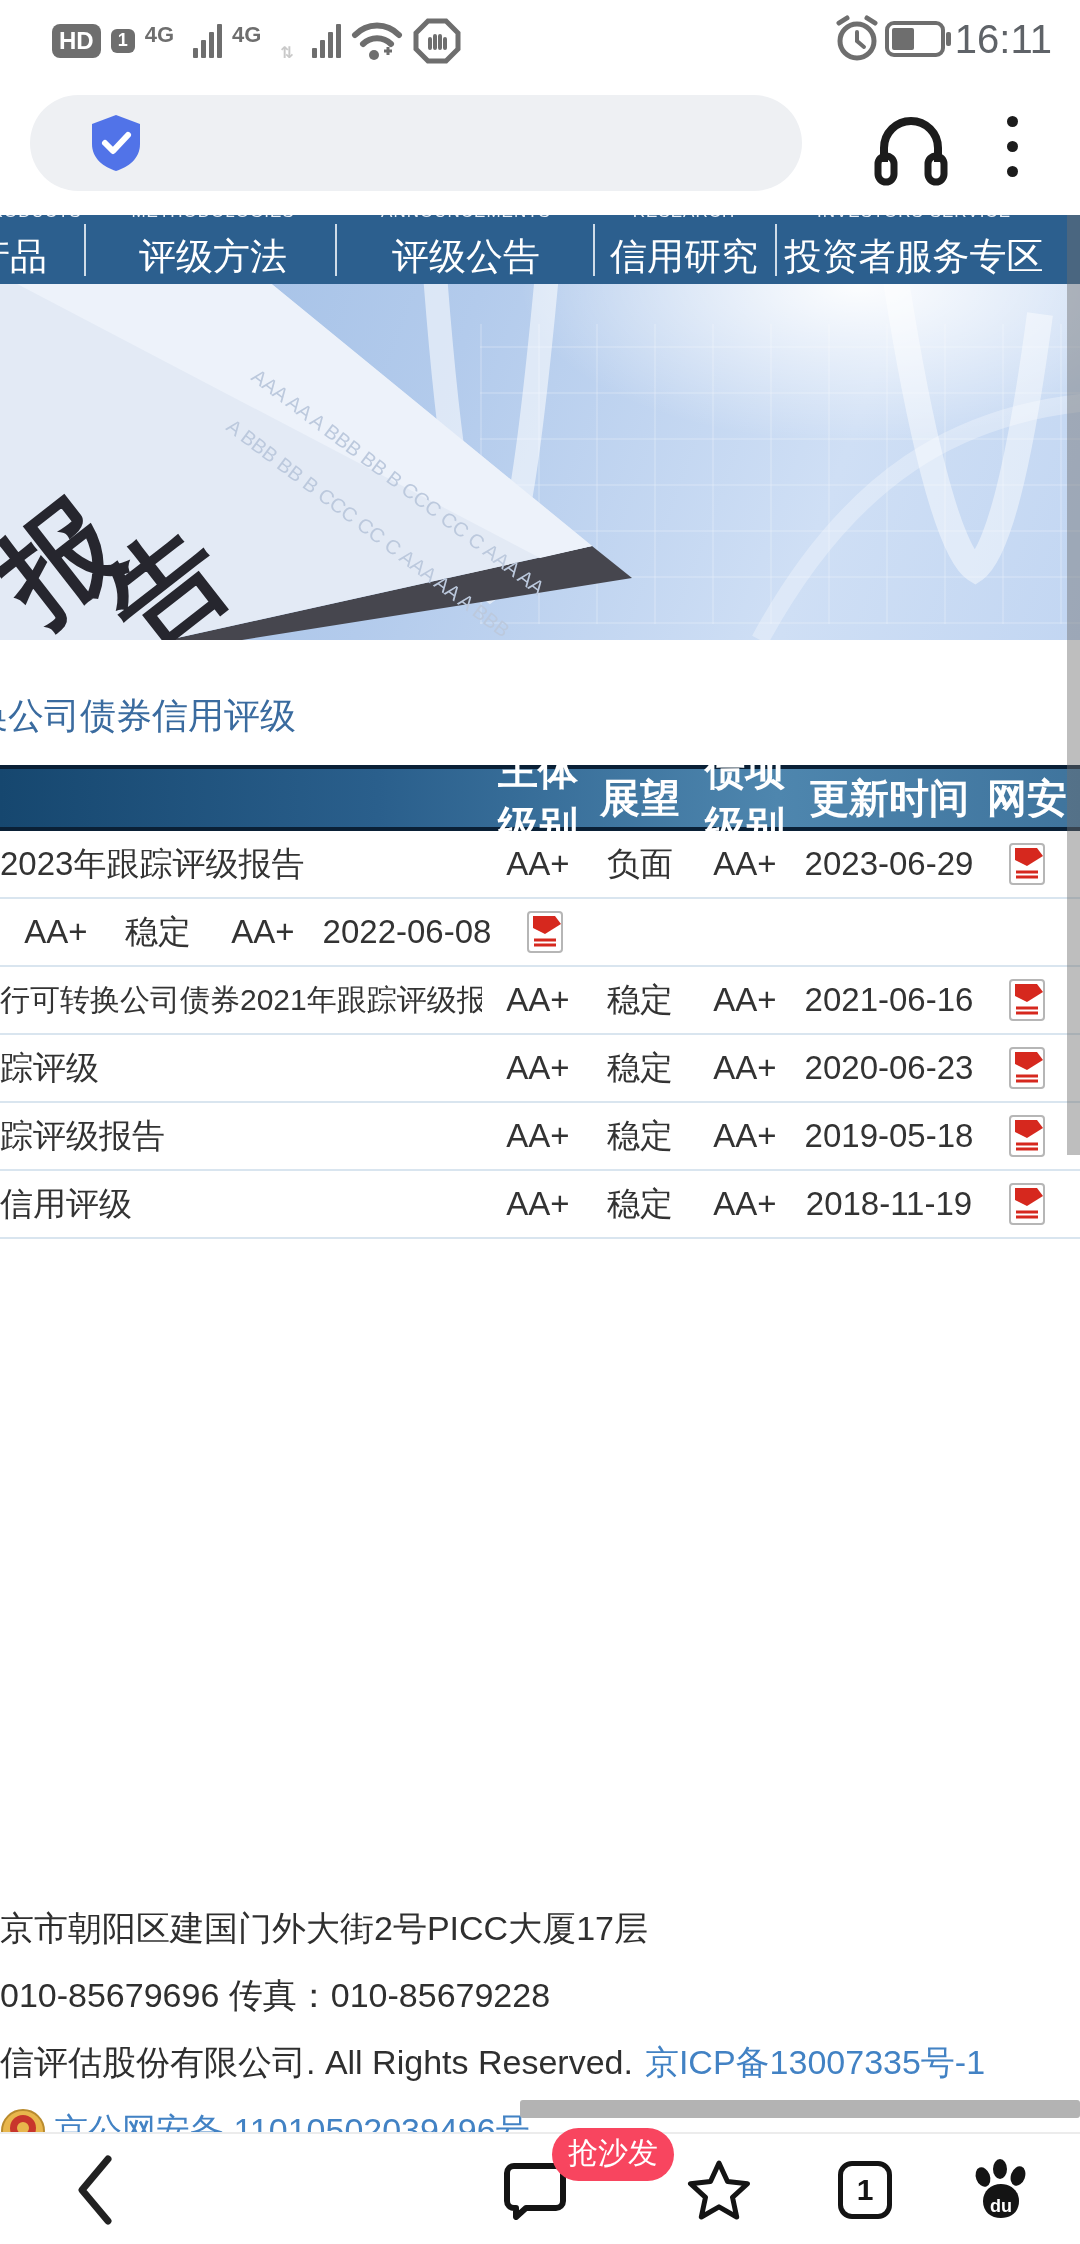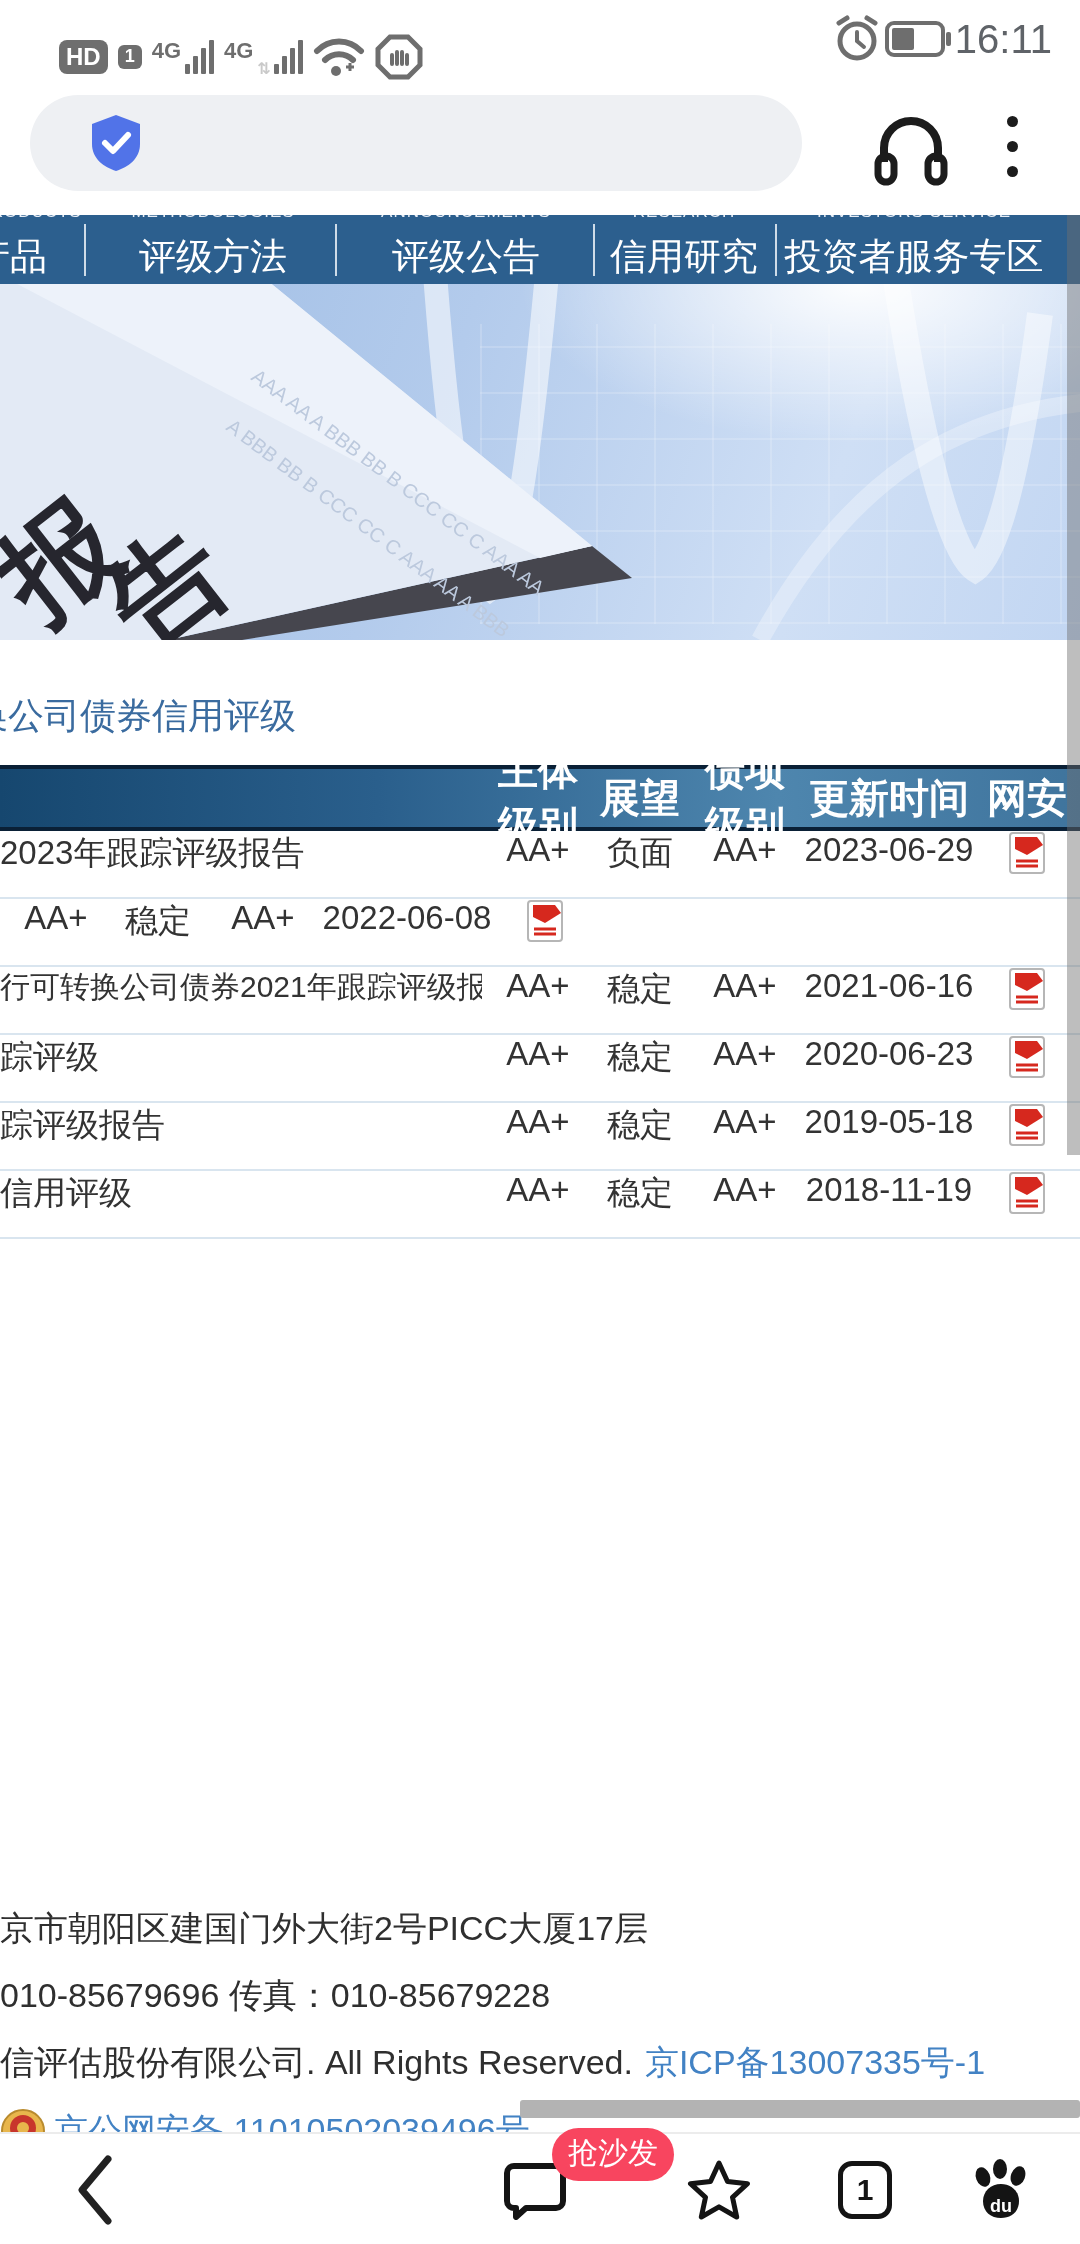--- a/index.html
+++ b/index.html
@@ -1,24 +1,24 @@
 <!DOCTYPE html>
 <html><head>
 <meta charset="utf-8">
 <style>
   * { margin:0; padding:0; box-sizing:border-box; }
   html,body { width:1080px; height:2244px; background:#fff; font-family:"Liberation Sans","DejaVu Sans",sans-serif; overflow:hidden; position:relative; }
 
   
   .status-bar { position:absolute; left:0; top:0; width:1080px; height:82px; background:#fff; color:#6e6e6e; }
-  .sb-left { position:absolute; left:59px; top:18px; display:flex; align-items:center; gap:10px;margin-top:16px; }
+  .sb-left { position:absolute; left:52px; top:18px; display:flex; align-items:center; gap:10px; }
   .sb-right { position:absolute; right:28px; top:14px; display:flex; align-items:center; gap:4px; }
   .hd-badge { background:#6e6e6e; color:#fff; font-weight:bold; font-size:24px; padding:3px 7px; border-radius:8px; letter-spacing:0; }
   .sim-badge { background:#6e6e6e; color:#fff; font-weight:bold; font-size:18px; padding:1px 7px 2px; border-radius:6px; }
-  .net { display:flex; align-items:flex-end; gap:2px; }
+  .net { display:flex; align-items:flex-end; gap:17px; }
   .net .g { font-size:22px; font-weight:bold; color:#6e6e6e; margin-right:2px; transform:translateY(-10px); }
   .bars { display:flex; align-items:flex-end; gap:3px; }
   .bars i { display:block; width:5px; background:#6e6e6e; border-radius:1px; }
   .updn { font-size:16px; color:#c9c9c9; font-weight:bold; transform:translateY(4px); margin-right:1px;}
   .time-text { font-size:40px; color:#5f6368; }
 
   
   .search-row { position:absolute; left:0; top:82px; width:1080px; height:133px; background:#fff; }
   .search-pill { position:absolute; left:30px; top:13px; width:772px; height:96px; background:#eef0f3; border-radius:48px; display:flex; align-items:center; padding:0 30px; }
   .shield { width:56px; height:60px; margin:0 22px 0 28px; flex:none; }
@@ -46,21 +46,21 @@
 
   
   .page-link { position:absolute; left:-28px; top:692px; font-size:36px; color:#3a6b9f; text-decoration:none; white-space:nowrap; }
 
   
   .rating-table { position:absolute; left:0; top:765px; width:1080px; }
   .thead { display:flex; align-items:center; height:66px;
       background:linear-gradient(90deg,#16476f 0%, #2a5f8c 35%, #4e86ae 72%, #3f749d 100%);
       border-top:4px solid #0a2036; border-bottom:4px solid #0a2036;
       color:#fff; font-weight:bold; font-size:40px; }
-  .trow { display:flex; align-items:flex-start; height:68px; border-bottom:2px solid #d9e5ef; font-size:33px; color:#333; background:#fff; }
+  .trow { display:flex; align-items:center; height:68px; border-bottom:2px solid #d9e5ef; font-size:33px; color:#333; background:#fff; }
   .c { text-align:center; flex:none; }
   .c.name { flex:1 1 auto; text-align:left; white-space:nowrap; overflow:hidden; }
   .c.w1{width:112px;} .c.w2{width:92px;} .c.w3{width:118px;} .c.w4{width:170px;} .c.w5{width:106px;}
   .pdf-wrap { display:flex; justify-content:center; align-items:center; }
 
   
   .site-footer { position:absolute; left:0; top:1906px; width:1080px; font-size:34px; color:#2f2f2f; }
   .f-line { margin-bottom:21px; white-space:nowrap; display:flex; align-items:center; }
   .f-link { color:#4282c4; text-decoration:none; }
   .badge-ico { width:46px; height:48px; margin-right:8px; flex:none; }

